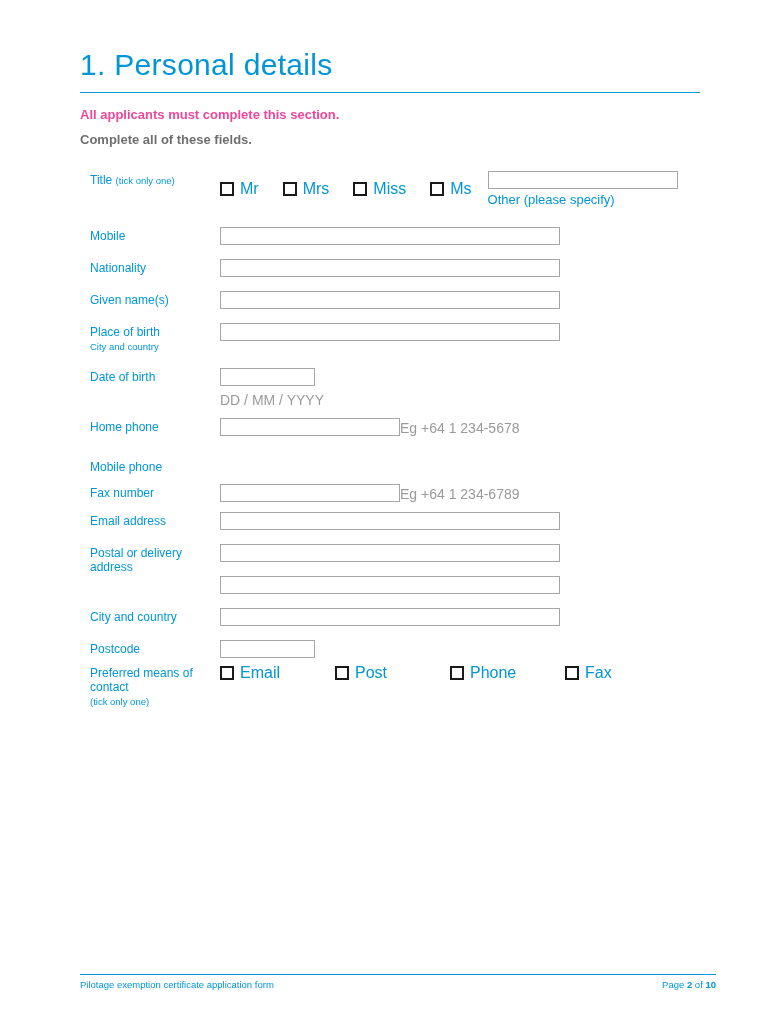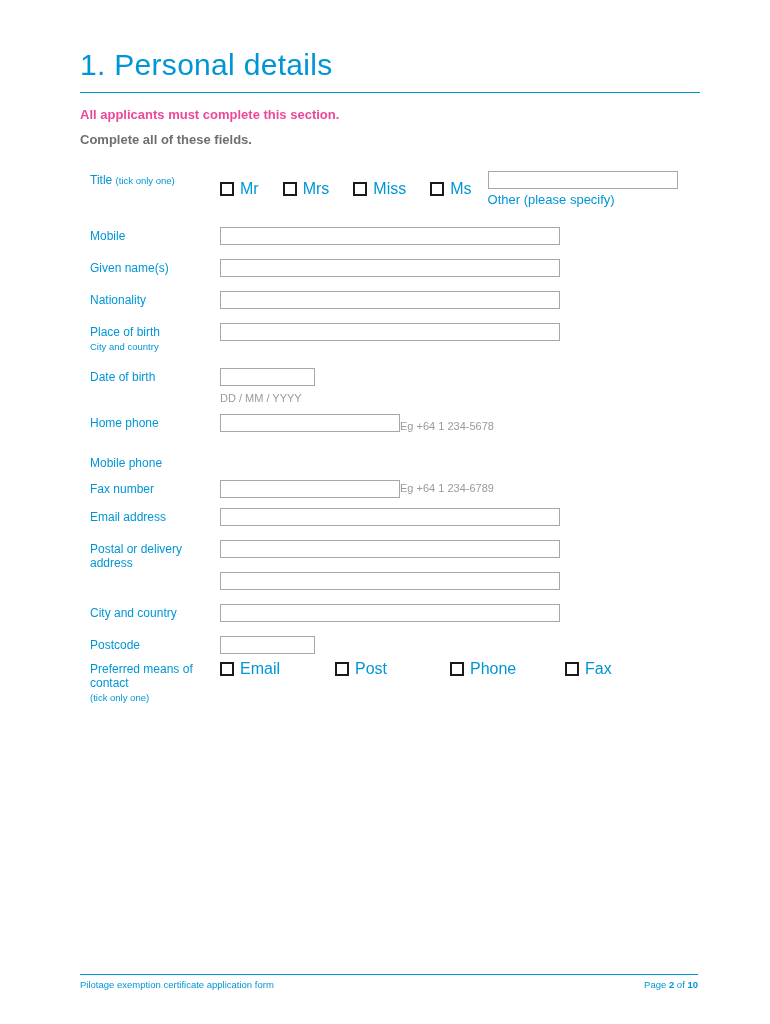--- a/index.html
+++ b/index.html
@@ -88,21 +88,21 @@
     margin-left: 6px;
   }
   .text-input {
     border: 1px solid #a7a7a7;
     background: #fff;
     height: 18px;
     display: inline-block;
   }
   .hint {
     color: #9a9a9a;
-    font-size: 11px;
+    font-size: 14px;
     margin-top: 2px;
     display: block;
   }
   .hint-blue {
     color: #0096d6;
     font-size: 13px;
     margin-top: 3px;
     display: block;
   }
   .title-row .field-col {
@@ -118,21 +118,21 @@
     gap: 0;
   }
   .contact-row .chk-group {
     width: 115px;
     margin-right: 0;
   }
   .footer {
     position: absolute;
     bottom: 34px;
     left: 80px;
-    right: 72px;
+    right: 54px;
   }
   .footer-rule {
     border: none;
     border-top: 1px solid #0096d6;
     margin-bottom: 4px;
   }
   .footer-text {
     display: flex;
     justify-content: space-between;
     color: #0096d6;
@@ -183,28 +183,28 @@
     <div class="spacer-row"></div>
 
     <div class="row" style="margin-bottom:14px">
       <div class="label-col"><span>Mobile</span></div>
       <div class="field-col">
           <span class="text-input" style="width:340px"></span>
         </div>
     </div>
 
     <div class="row" style="margin-bottom:14px">
+      <div class="label-col"><span>Nationality</span></div>
+      <div class="field-col">
+          <span class="text-input" style="width:340px"></span>
+        </div>
+    </div>
+
+    <div class="row" style="margin-bottom:14px">
       <div class="label-col"><span>Given name(s)</span></div>
-      <div class="field-col">
-          <span class="text-input" style="width:340px"></span>
-        </div>
-    </div>
-
-    <div class="row" style="margin-bottom:14px">
-      <div class="label-col"><span>Nationality</span></div>
       <div class="field-col">
           <span class="text-input" style="width:340px"></span>
         </div>
     </div>
 
     <div class="row" style="margin-bottom:16px">
       <div class="label-col">
         <span>Place of birth</span>
         <span class="subtext">City and country</span>
       </div>

